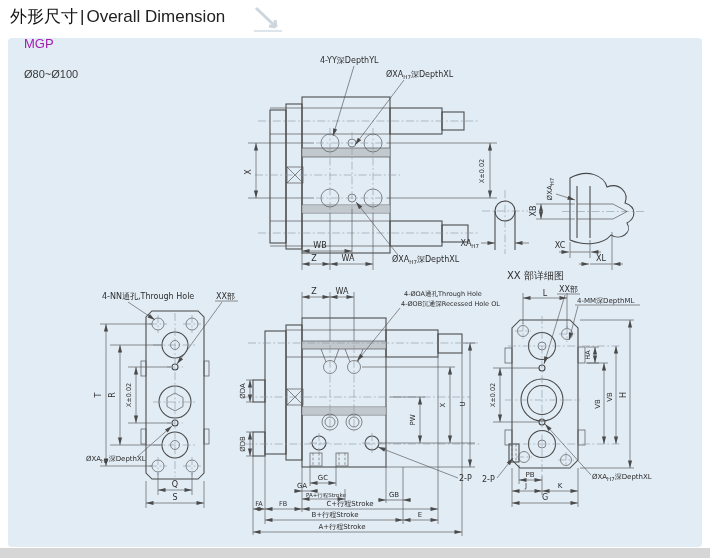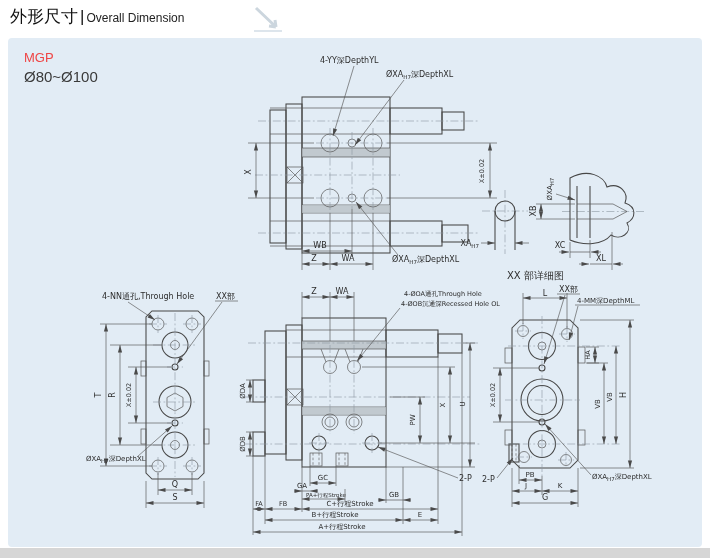--- a/index.html
+++ b/index.html
@@ -1,25 +1,25 @@
 <!DOCTYPE html>
 <html><head>
 <meta charset="utf-8">
 <style>
   html,body{margin:0;padding:0;}
   .page{position:relative;width:710px;height:558px;background:#ffffff;overflow:hidden;
         font-family:"Liberation Sans","DejaVu Sans",sans-serif;}
   .hdr{position:absolute;left:10px;top:5px;white-space:nowrap;}
   .hdr .cn{font-size:17px;font-weight:normal;color:#111;}
   .hdr .dv{font-size:17px;color:#111;margin:0 2px 0 2px;}
-  .hdr .en{font-size:12px;color:#222;}
+  .hdr .en{font-size:17px;color:#222;}
   .arrow-ic{position:absolute;left:250px;top:3px;}
   .panel{position:absolute;left:8px;top:38px;width:694px;height:509px;background:#e2ecf5;border-radius:4px;}
-  .model{position:absolute;left:24px;top:50px;font-size:13px;color:#ef4444;font-weight:500;text-align:center;}
-  .bore{position:absolute;left:24px;top:68px;font-size:15px;color:#3a3a3a;}
+  .model{position:absolute;left:24px;top:36px;font-size:13px;color:#a21caf;font-weight:500;text-align:center;}
+  .bore{position:absolute;left:24px;top:68px;font-size:11px;color:#3a3a3a;}
   .strip{position:absolute;left:0;top:548px;width:710px;height:10px;background:#d6d6d6;}
   svg.draw{position:absolute;left:0;top:0;}
   
   .o{fill:none;stroke:#474747;stroke-width:1.05;}
   .i{fill:none;stroke:#565656;stroke-width:.7;}
   .d{fill:none;stroke:#555;stroke-width:.65;}
   .cl{fill:none;stroke:#8d98a1;stroke-width:.6;stroke-dasharray:8 2.5 1.8 2.5;}
   .hdn{fill:none;stroke:#565656;stroke-width:.6;stroke-dasharray:2.6 2;}
   .band{fill:#b9c0c6;opacity:.8;stroke:none;}
   text{font-family:"DejaVu Sans","Liberation Sans",sans-serif;fill:#2d2d2d;font-size:8px;}

